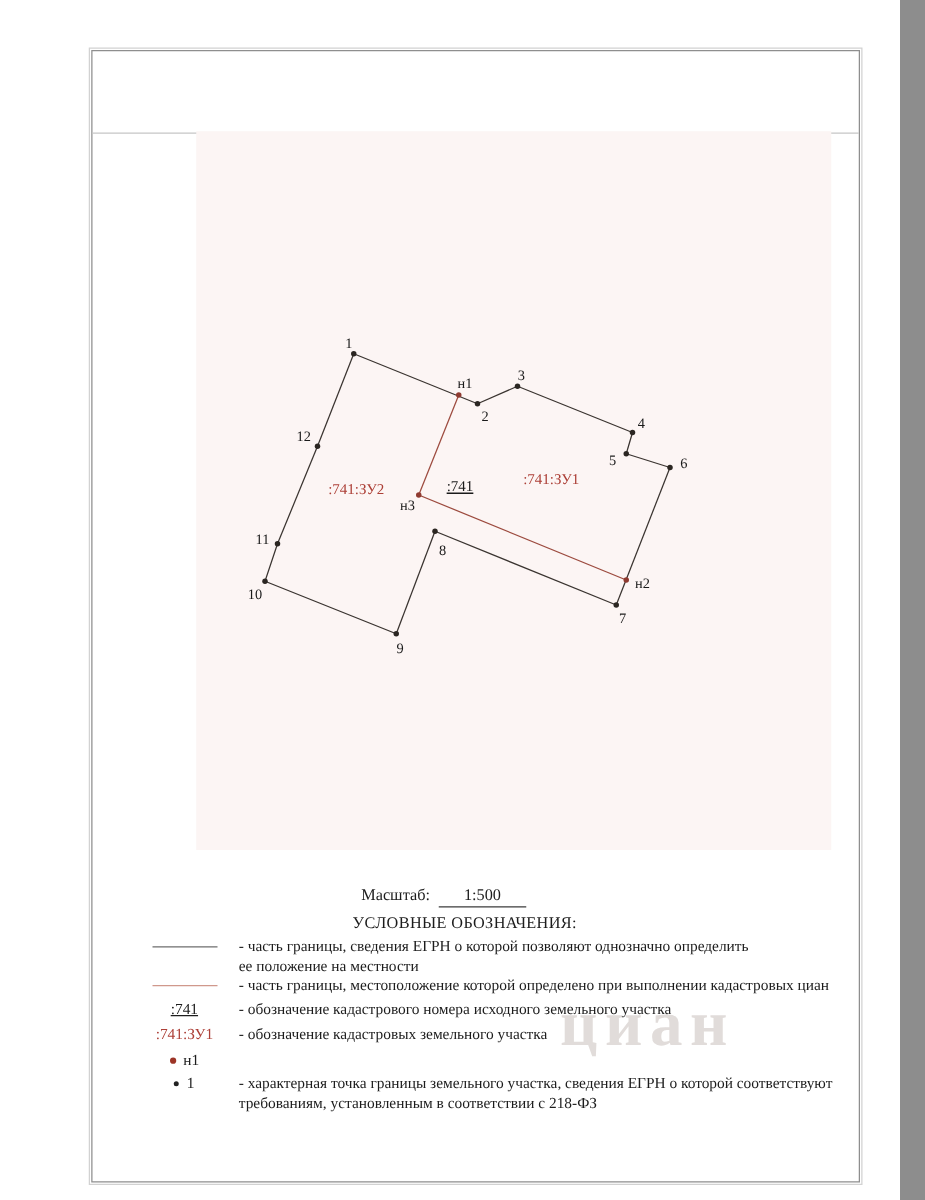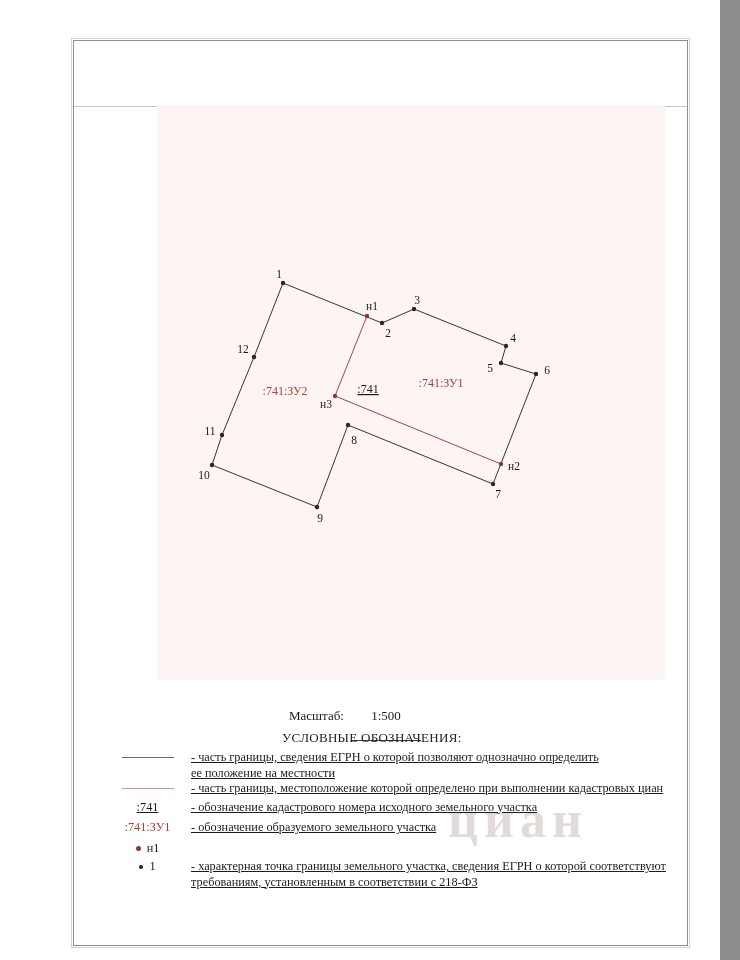--- a/index.html
+++ b/index.html
@@ -16,27 +16,27 @@
     position:absolute;left:0;top:0;width:100%;height:62px;
     border-bottom:1px solid #8e8e8e;display:flex;align-items:center;justify-content:center;
   }
   .hairline{position:absolute;left:0;top:65px;width:100%;height:1px;background:#c6c6c6;}
   .doc-title{font-size:13.5px;letter-spacing:.2px;}
   .tint{position:absolute;left:83px;top:64px;width:508px;height:575px;background:#fcf5f4;}
   .plot{position:absolute;left:0;top:0;width:613px;height:904px;}
   .plot text{font-family:"Liberation Serif","DejaVu Serif",serif;}
   .scale-row{position:absolute;left:215px;top:667px;font-size:13px;white-space:nowrap;}
   .scale-blank{display:inline-block;min-width:70px;border-bottom:1px solid #3c3c3c;
-    text-align:center;margin-left:7px;padding-bottom:16px;}
+    text-align:center;margin-left:7px;padding-bottom:1px;}
   .legend-title{position:absolute;left:208px;top:689px;font-size:13px;letter-spacing:.3px;font-family:Liberation Serif, serif;}
   .legend{position:absolute;left:20px;top:709px;width:640px;z-index:2;}
   .legend-row{display:grid;grid-template-columns:97px 1fr;align-items:start;}
   .marker-cell{display:flex;justify-content:center;align-items:center;padding-left:10px;
     font-size:12.3px;line-height:15.5px;white-space:nowrap;}
-  .text-cell{font-size:12.3px;line-height:15.5px;text-decoration:underline;}
+  .text-cell{font-size:12.3px;line-height:15.5px;}
   .text-cell .tline{white-space:nowrap;}
   .sample-line{display:inline-block;width:52px;height:0;border-top:1px solid #6e6e6e;margin-top:7px;}
   .sample-line.red{border-top-color:#d0988c;}
   .mk-underline{text-decoration:underline;}
   .mk-red{color:#ad4038;}
   .dot{display:inline-block;border-radius:50%;margin-right:6px;}
   .dot.red{width:5px;height:5px;background:#9c3426;}
   .dot.black{width:4px;height:4px;background:#222;}
   .watermark{
     position:absolute;left:448px;top:790px;z-index:1;pointer-events:none;
@@ -134,21 +134,21 @@
         </div>
         <div class="text-cell">
           <div class="tline">- обозначение кадастрового номера исходного земельного участка</div>
         </div>
       </div>
       <div class="legend-row" style="margin-top: 5px;">
         <div class="marker-cell">
           <span class="mk-red">:741:ЗУ1</span>
         </div>
         <div class="text-cell">
-          <div class="tline">- обозначение образуемого земельного участка</div>
+          <div class="tline">- обозначение кадастровых земельного участка</div>
         </div>
       </div>
       <div class="legend-row" style="margin-top: 5px;">
         <div class="marker-cell">
           <span class="dot red"></span>
           <span>н1</span>
         </div>
         <div class="text-cell">
         </div>
       </div>

